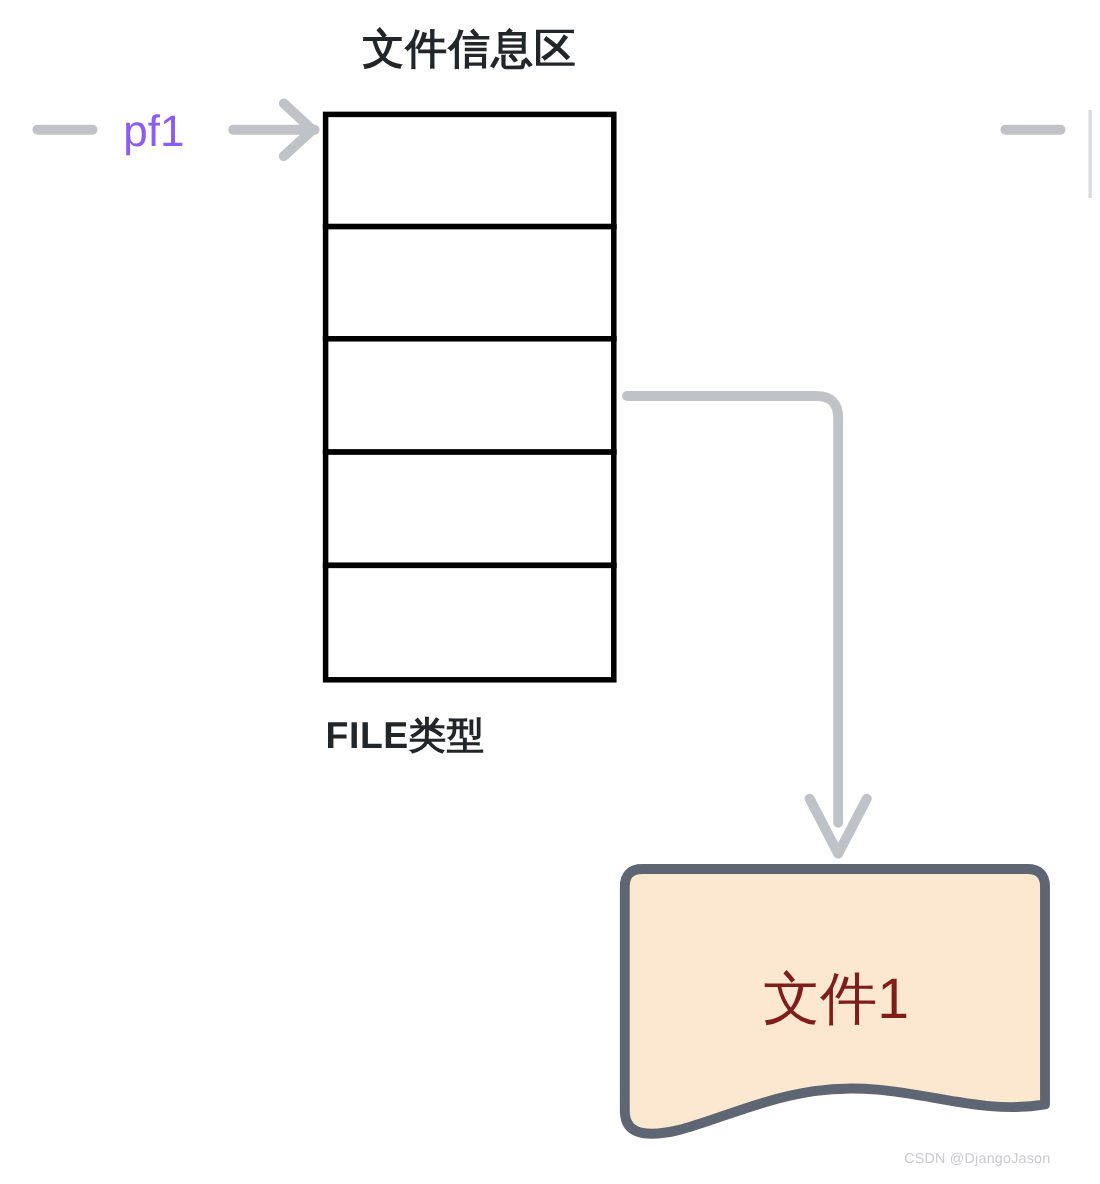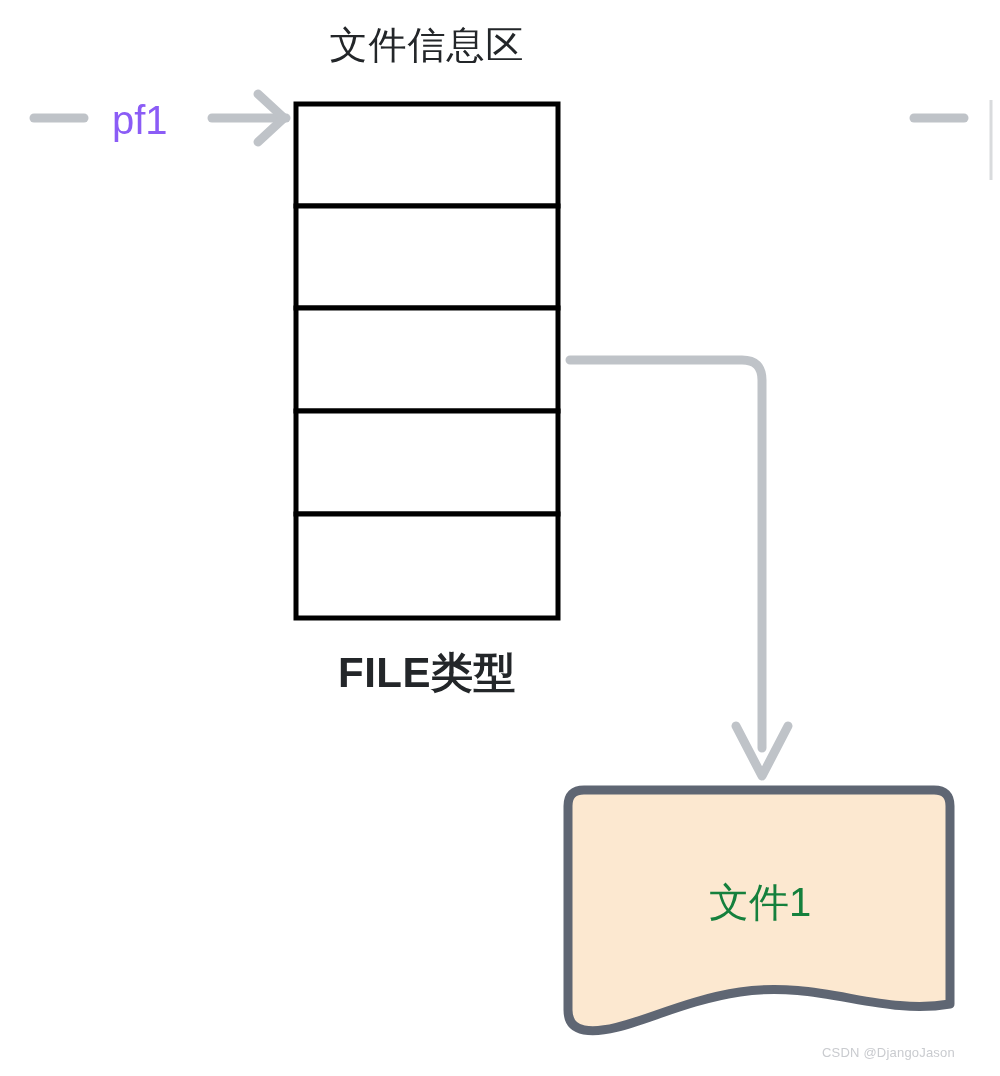--- a/index.html
+++ b/index.html
@@ -30,50 +30,50 @@
     color: #232629;
     line-height: 1;
   }
 
   #title-file-info {
     left: 296px;
     top: 26px;
     width: 262px;
     text-align: center;
     font-size: 38px;
-    font-weight: 400;
+    font-weight: 700;
     letter-spacing: 1px;
   }
 
   #label-pf1 {
     left: 112px;
     top: 100px;
     font-size: 40px;
     font-weight: 400;
     color: #8b5cf6;
   }
 
   #label-file-type {
     left: 296px;
     top: 652px;
     width: 262px;
-    text-align: center;
-    font-size: 42px;
+    text-align: left;
+    font-size: 34px;
     font-weight: 700;
     letter-spacing: 0.5px;
   }
 
   #doc-text {
     left: 610px;
     top: 882px;
     width: 300px;
     text-align: center;
-    font-size: 40px;
+    font-size: 52px;
     font-weight: 400;
-    color: #15803d;
+    color: #7f1d1d;
   }
 
   #watermark {
     left: 822px;
     top: 1046px;
     font-size: 13px;
     font-weight: 400;
     color: #c9cbcf;
     letter-spacing: 0.2px;
   }

